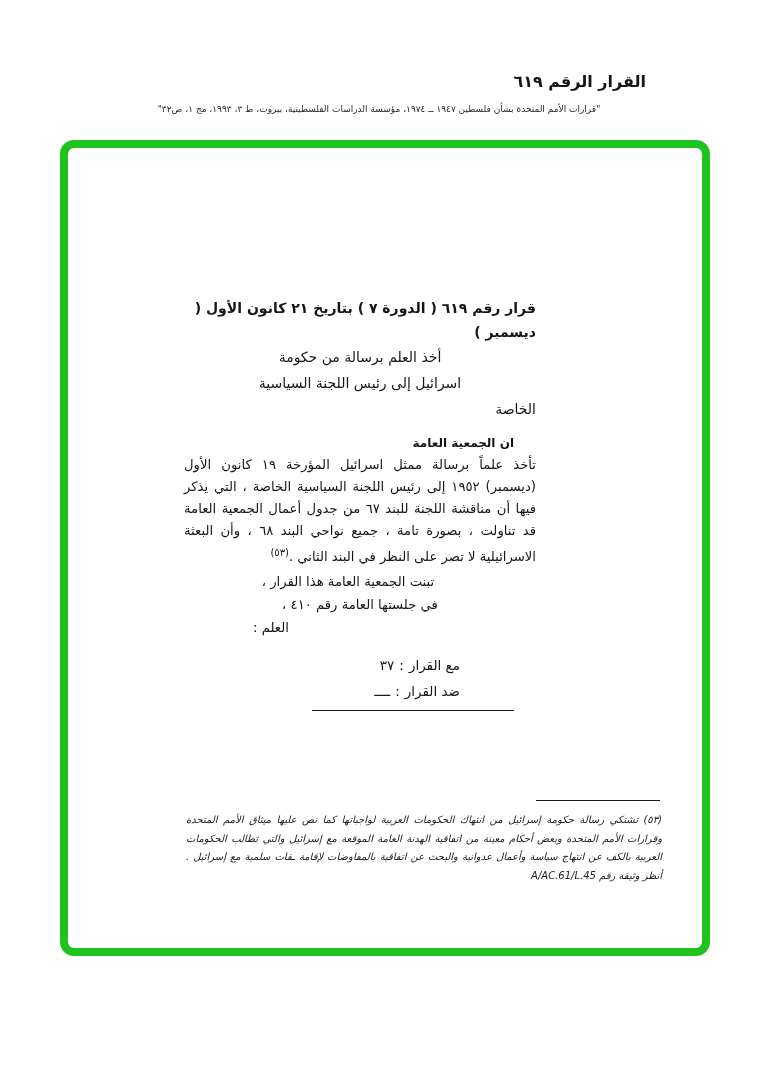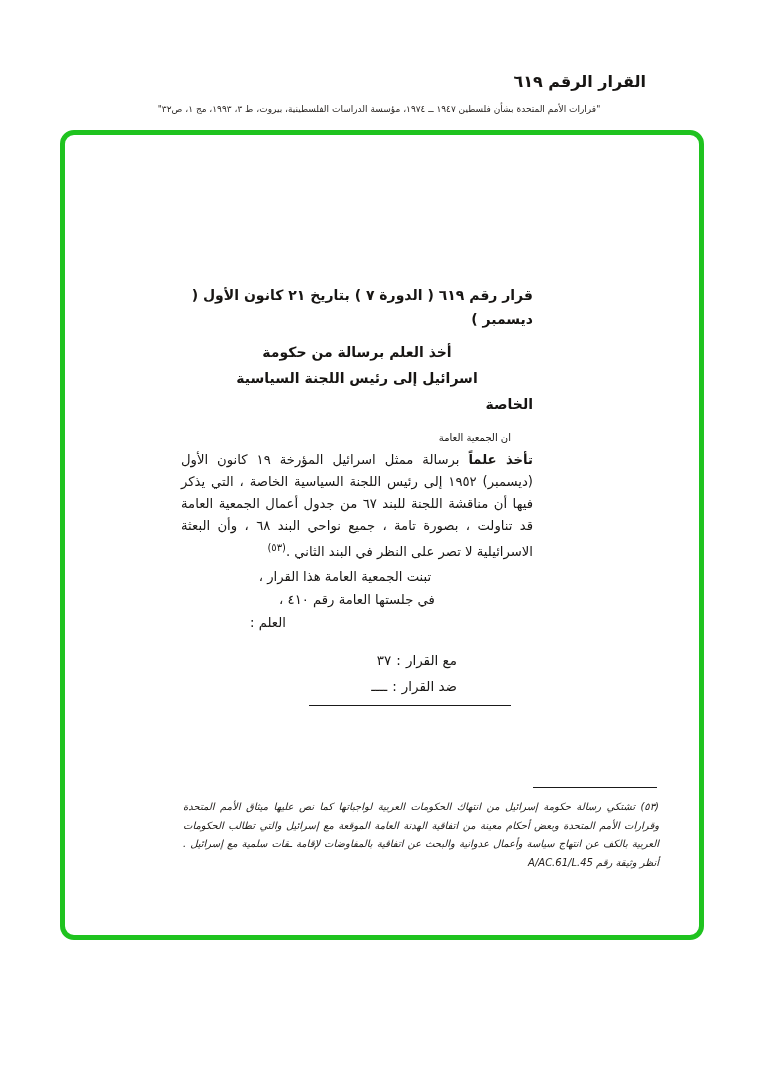--- a/index.html
+++ b/index.html
@@ -14,36 +14,36 @@
   .doc-title {
     position:absolute; top:72px; left:0; width:646px;
     text-align:right; font-size:16px; font-weight:bold;
     direction:rtl; letter-spacing:0.5px;
   }
   .source-line {
     position:absolute; top:104px; left:0; width:758px;
     text-align:center; font-size:9px; direction:rtl; color:#2a2623;
   }
   .frame {
-    position:absolute; left:60px; top:130px;
+    position:absolute; left:60px; top:140px;
     width:634px; height:800px;
-    border:5px solid #d946ef;
+    border:8px solid #d946ef;
     border-radius:14px;
     background:#ffffff;
   }
   .col {
     position:absolute; top:148px; right:166px; width:352px;
     direction:rtl; text-align:right;
   }
   .heading { font-size:14px; font-weight:bold; line-height:24px; }
-  .subject { font-size:14px; font-weight:bold; line-height:26px; text-align:center; margin-top:8px; }
+  .subject { font-size:14px; font-weight:normal; line-height:26px; text-align:center; }
   .subject .subject-last { text-align:right; }
-  .opening { font-weight:normal; font-size:10px; margin-top:10px; margin-right:22px; line-height:22px; }
+  .opening { font-weight:bold; font-size:12px; margin-top:10px; margin-right:22px; line-height:22px; }
   .body-par { font-size:13.2px; line-height:22px; text-align:justify; }
-  .body-par b { font-weight:bold; }
+  .body-par b { font-weight:normal; }
   .fn-ref { font-size:10px; }
   .adoption { font-size:13.2px; line-height:23px; margin-top:2px;text-align:center; }
   .adoption .a1 { margin-right:24px; }
   .adoption .a3 { margin-right:178px; }
   .votes { font-size:13.5px; margin-top:13px; }
   .vote-row { line-height:26px; margin-right:76px; }
   .vote-row .sep { margin:0 5px; }
   .vote-rule { width:202px; height:1px; background:#1a1a1a; margin-top:6px; margin-right:22px; }
   .footnote-rule { position:absolute; top:652px; right:42px; width:124px; height:1px; background:#1a1a1a; }
   .footnote {

